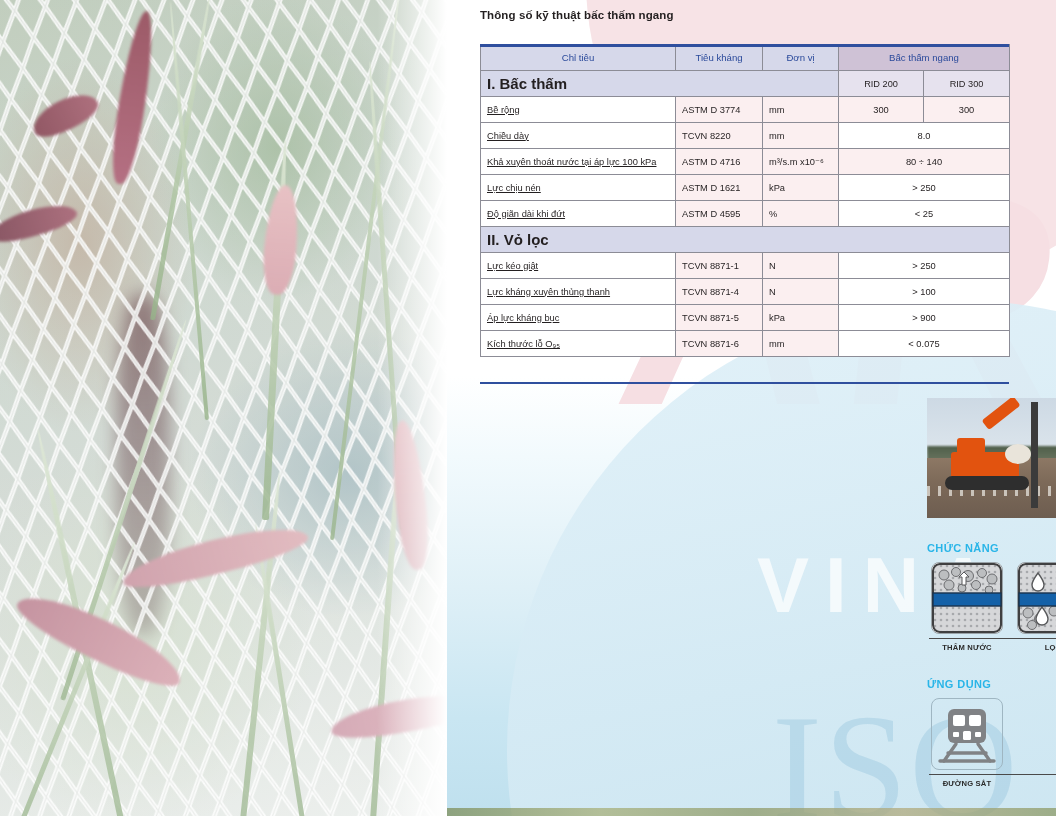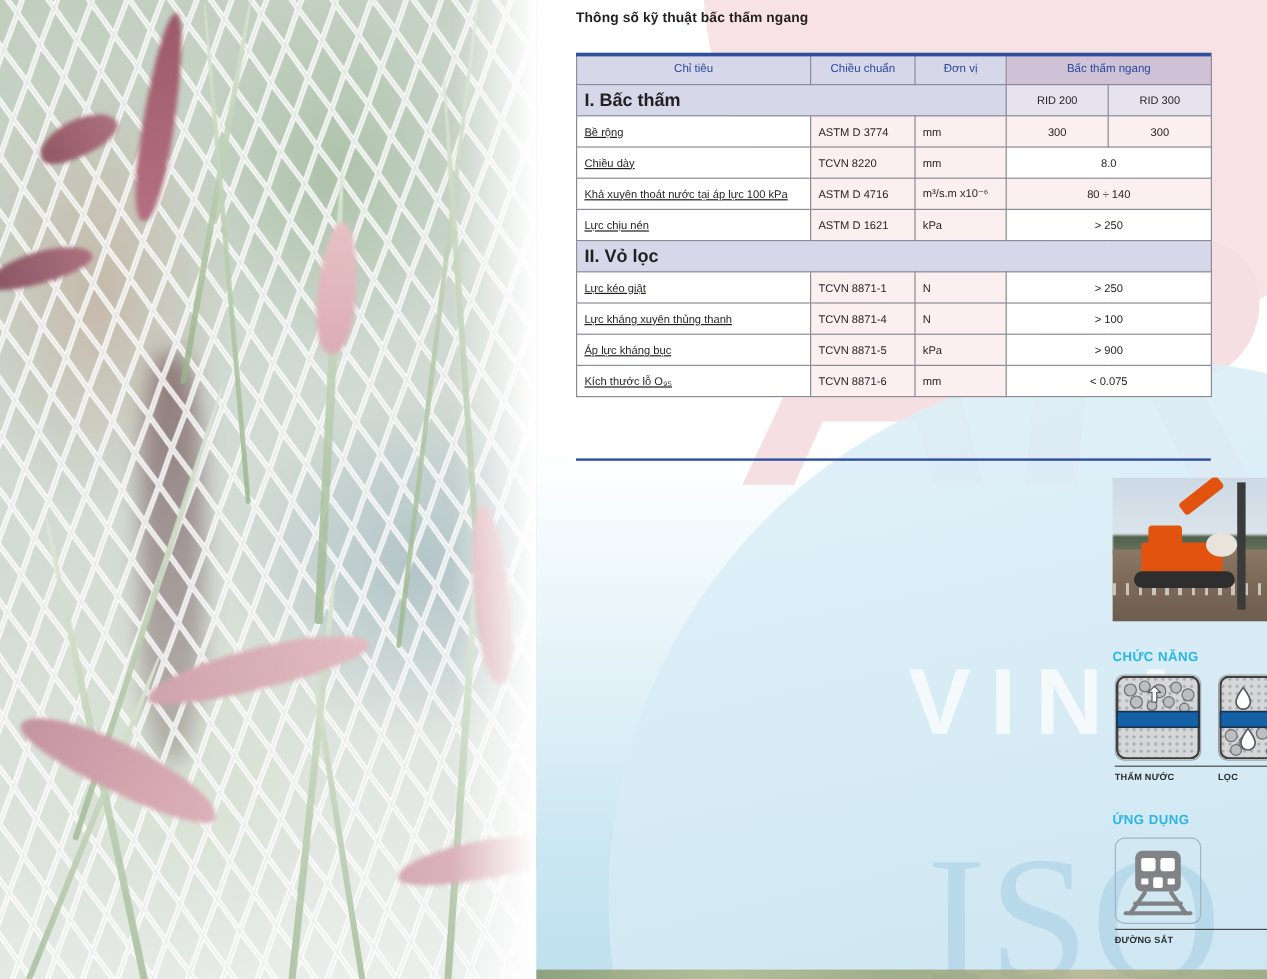--- a/index.html
+++ b/index.html
@@ -117,21 +117,21 @@
 
   
   .sec-head{position:absolute;color:#29b5e8;font-size:11px;font-weight:700;letter-spacing:.4px;}
   .func-head{left:480px;top:542px;}
   .app-head{left:480px;top:678px;}
 
   .icon-row{position:absolute;display:flex;}
   .func-row{left:482px;top:562px;gap:10px;}
   .app-row{left:482px;top:698px;gap:10px;}
 
-  .icon-cell{width:76px;display:flex;flex-direction:column;align-items:flex-start;}
+  .icon-cell{width:76px;display:flex;flex-direction:column;align-items:center;}
   .icon-box{width:70px;height:70px;border:1px solid #9aa3a8;border-radius:8px;background:#fff;overflow:hidden;}
   .icon-box.app{border-color:#9fb6c2;background:transparent;}
   .icon-cap{margin-top:9px;font-size:7.6px;font-weight:700;color:#2b2b2b;text-align:center;letter-spacing:.2px;line-height:1.35;}
 
   .rule{position:absolute;height:1px;background:#4a4a4a;}
   .func-rule{left:482px;top:638px;width:228px;}
   .app-rule{left:482px;top:774px;width:372px;}
 
   .bottom-strip{position:absolute;left:447px;bottom:0;width:609px;height:8px;
     background:linear-gradient(90deg,#7d8e5a,#a8b07a,#8e9a68,#b2ab7e,#8c9a66);opacity:.75;}
@@ -212,21 +212,21 @@
           <colgroup>
             <col style="width:195px">
               <col style="width:87px">
               <col style="width:76px">
             <col style="width:85px">
               <col style="width:86px">
           </colgroup>
           <thead>
             <tr>
               <th>Chỉ tiêu</th>
-              <th>Chiều chuẩn</th>
+              <th>Tiêu kháng</th>
               <th>Đơn vị</th>
               <th class="pinkish" colspan="2">Bấc thấm ngang</th>
             </tr>
           </thead>
           <tbody>
             <tr>
               <td class="sec" colspan="3">I. Bấc thấm</td>
               <td class="sub">RID 200</td>
               <td class="sub">RID 300</td>
             </tr>
@@ -247,20 +247,26 @@
               <td class="lbl">Khả xuyên thoát nước tại áp lực 100 kPa</td>
               <td class="std">ASTM D 4716</td>
               <td class="unit">m³/s.m x10⁻⁶</td>
               <td class="val" colspan="2">80 ÷ 140</td>
             </tr>
             <tr>
               <td class="lbl">Lực chịu nén</td>
               <td class="std">ASTM D 1621</td>
               <td class="unit">kPa</td>
               <td class="val plain" colspan="2">&gt; 250</td>
+            </tr>
+            <tr>
+              <td class="lbl">Độ giãn dài khi đứt</td>
+              <td class="std">ASTM D 4595</td>
+              <td class="unit">%</td>
+              <td class="val plain" colspan="2">&lt; 25</td>
             </tr>
 
             <tr>
               <td class="sec" colspan="5">II. Vỏ lọc</td>
             </tr>
             <tr>
               <td class="lbl">Lực kéo giật</td>
               <td class="std">TCVN 8871-1</td>
               <td class="unit">N</td>
               <td class="val plain" colspan="2">&gt; 250</td>

